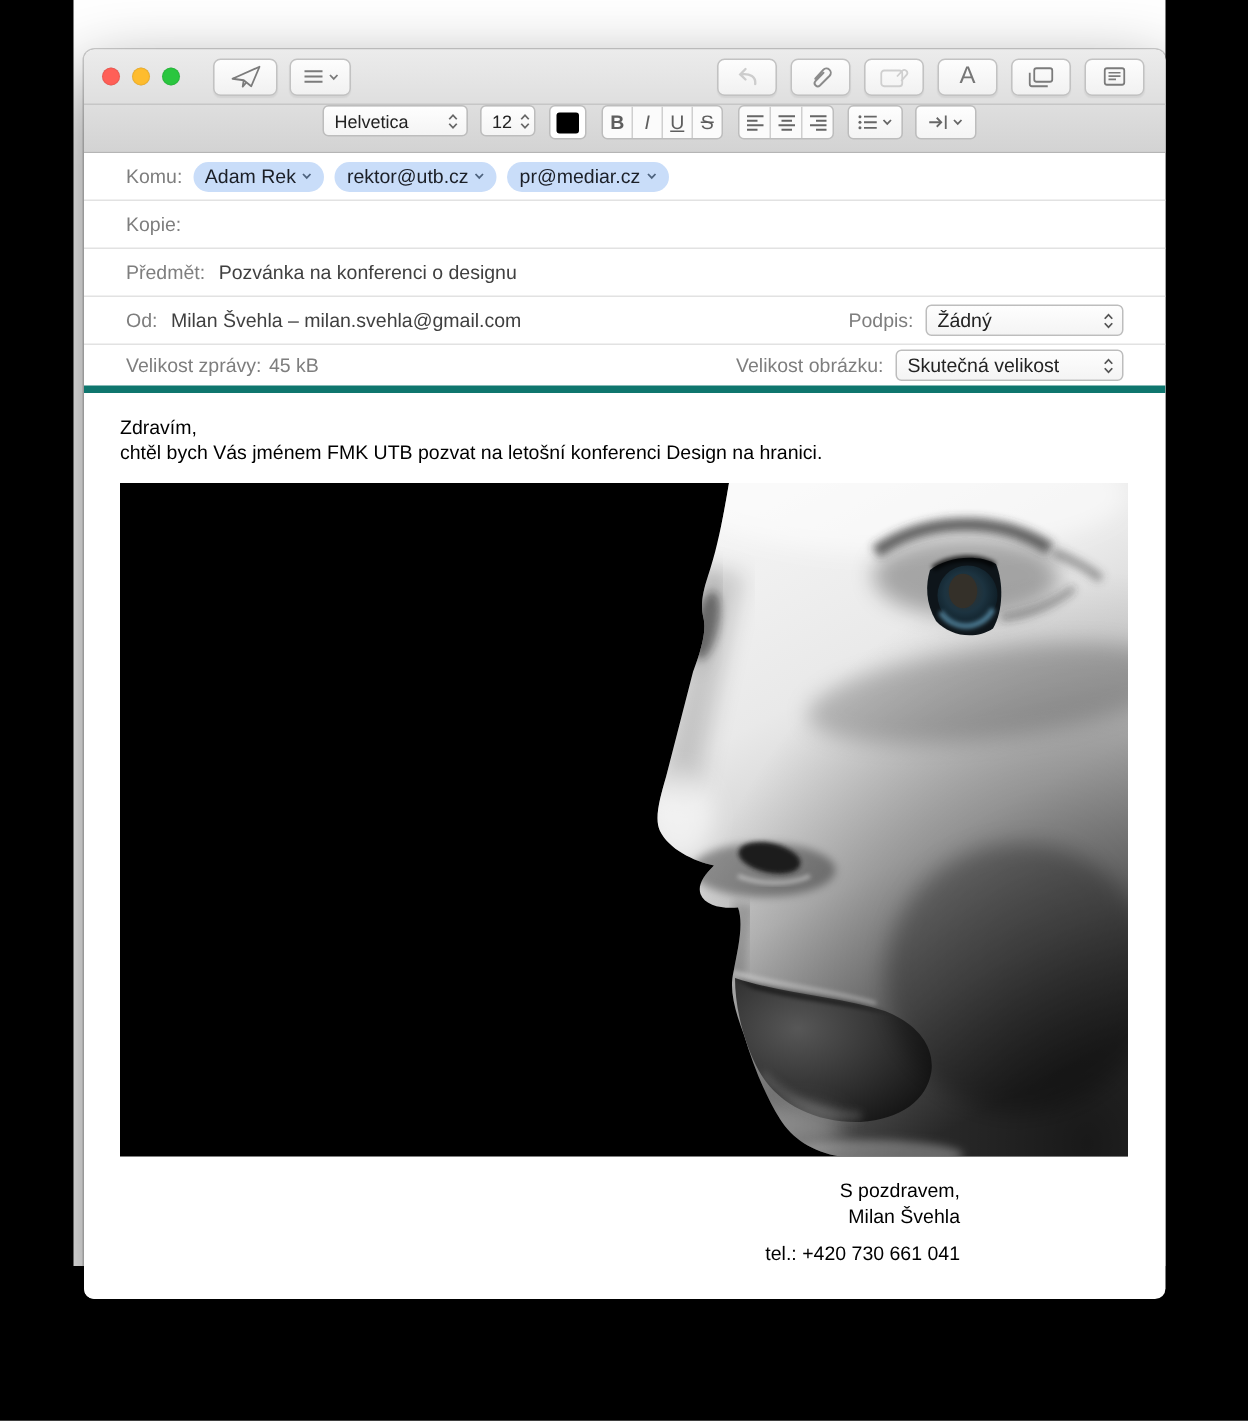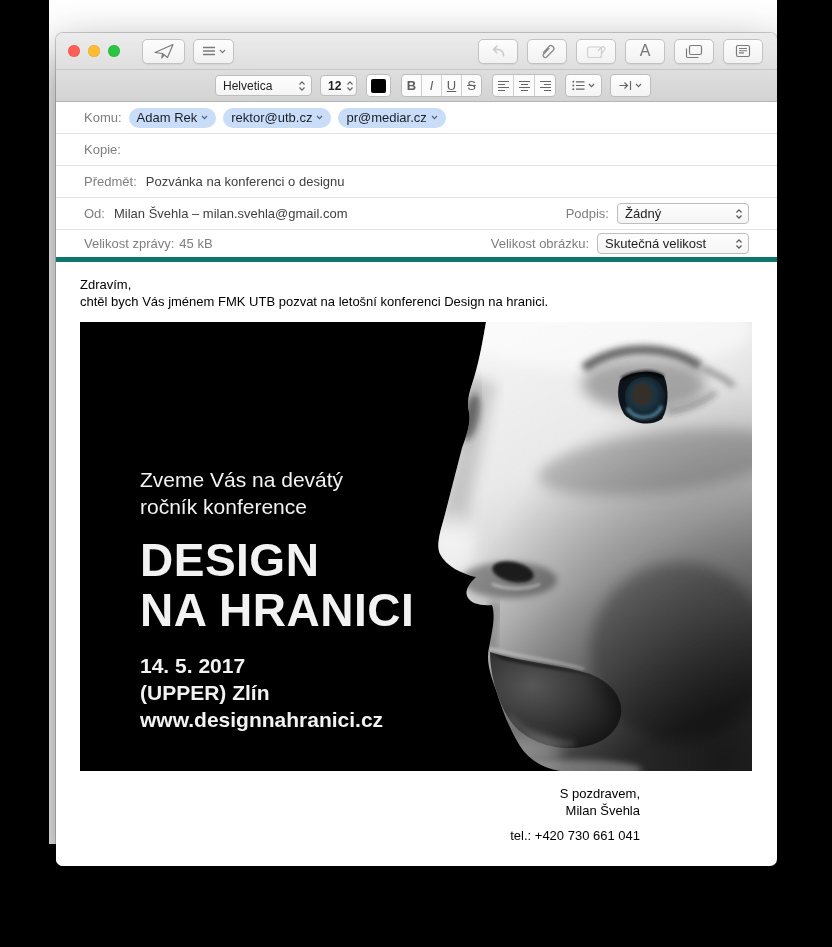--- a/index.html
+++ b/index.html
@@ -16,27 +16,27 @@
   .lights{display:flex;gap:8px;margin-left:12px;}
   .light{width:12px;height:12px;border-radius:50%;box-shadow:inset 0 0 1px rgba(0,0,0,.3);}
   .tb-btn{height:23px;border-radius:5px;border:1px solid #c2c2c2;background:linear-gradient(#fdfdfd,#f1f1f1);
     display:flex;align-items:center;justify-content:center;box-shadow:0 1px 1px rgba(0,0,0,.06);}
   .send-btn{width:41px;margin-left:22px;}
   .liststyle-btn{width:39px;margin-left:8px;gap:3px;}
   .right-group{margin-left:auto;margin-right:14px;display:flex;gap:9px;}
   .right-group .tb-btn{width:38px;}
   .a-glyph{font-size:16px;color:#767676;}
   
-  .formatbar{position:absolute;left:0;top:37px;width:721px;height:31px;display:flex;align-items:center;}
+  .formatbar{position:absolute;left:0;top:37px;width:721px;height:31px;display:flex;align-items:flex-start;}
   .fmt-spacer{width:159px;}
   .select{height:21px;background:linear-gradient(#fefefe,#f4f4f4);border:1px solid #bdbdbd;border-radius:4px;
     display:flex;align-items:center;font-size:12px;color:#222;padding:0 5px 0 7px;box-sizing:border-box;}
   .select .stepper{margin-left:auto;padding-left:5px;display:flex;}
   .font-select{width:97px;}
-  .size-select{width:37px;margin-left:8px;font-weight:bold;}
+  .size-select{width:37px;margin-left:8px;}
   .colorwell{width:23px;height:21px;margin-left:9px;border:1px solid #bdbdbd;border-radius:4px;
     background:#fff;display:flex;align-items:center;justify-content:center;}
   .colorwell .swatch{width:15px;height:14px;background:#000;border-radius:2px;}
   .seg{height:21px;margin-left:10px;border:1px solid #bdbdbd;border-radius:4px;background:#fbfbfb;
     display:flex;overflow:hidden;}
   .seg>div{display:flex;align-items:center;justify-content:center;border-right:1px solid #cfcfcf;
     color:#5e5e5e;font-size:13px;}
   .seg>div:last-child{border-right:none;}
   .seg-style>div{width:19px;}
   .seg-align>div{width:20px;}
@@ -312,35 +312,20 @@
       </div>
     </div>
 
     <div class="bodyarea">
       <div class="msg-text">
         <div>Zdravím,</div>
         <div>chtěl bych Vás jménem FMK UTB pozvat na letošní konferenci Design na hranici.</div>
       </div>
 
       <div class="poster">
-        <div class="poster-text">
-          <div class="poster-intro">
-            <div>Zveme Vás na devátý</div>
-            <div>ročník konference</div>
-          </div>
-          <div class="poster-title">
-            <div>DESIGN</div>
-            <div>NA HRANICI</div>
-          </div>
-          <div class="poster-details">
-            <div>14. 5. 2017</div>
-            <div>(UPPER) Zlín</div>
-            <div>www.designnahranici.cz</div>
-          </div>
-        </div>
 
         <svg class="face-svg" viewBox="0 0 340 449" preserveAspectRatio="none">
           <defs>
             <linearGradient id="faceBase" x1="0.15" y1="0" x2="0.55" y2="1">
               <stop offset="0" stop-color="#f6f6f6"></stop>
               <stop offset="0.35" stop-color="#e9e9e9"></stop>
               <stop offset="0.62" stop-color="#c4c4c4"></stop>
               <stop offset="0.82" stop-color="#8d8d8d"></stop>
               <stop offset="1" stop-color="#474747"></stop>
             </linearGradient>

